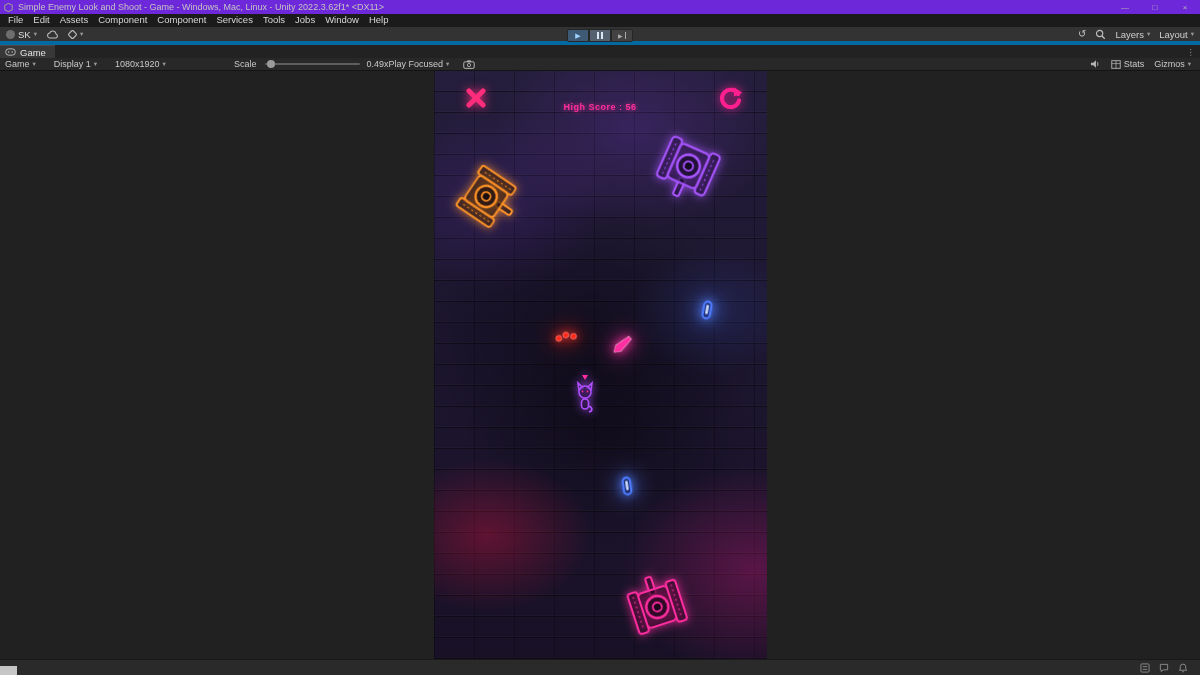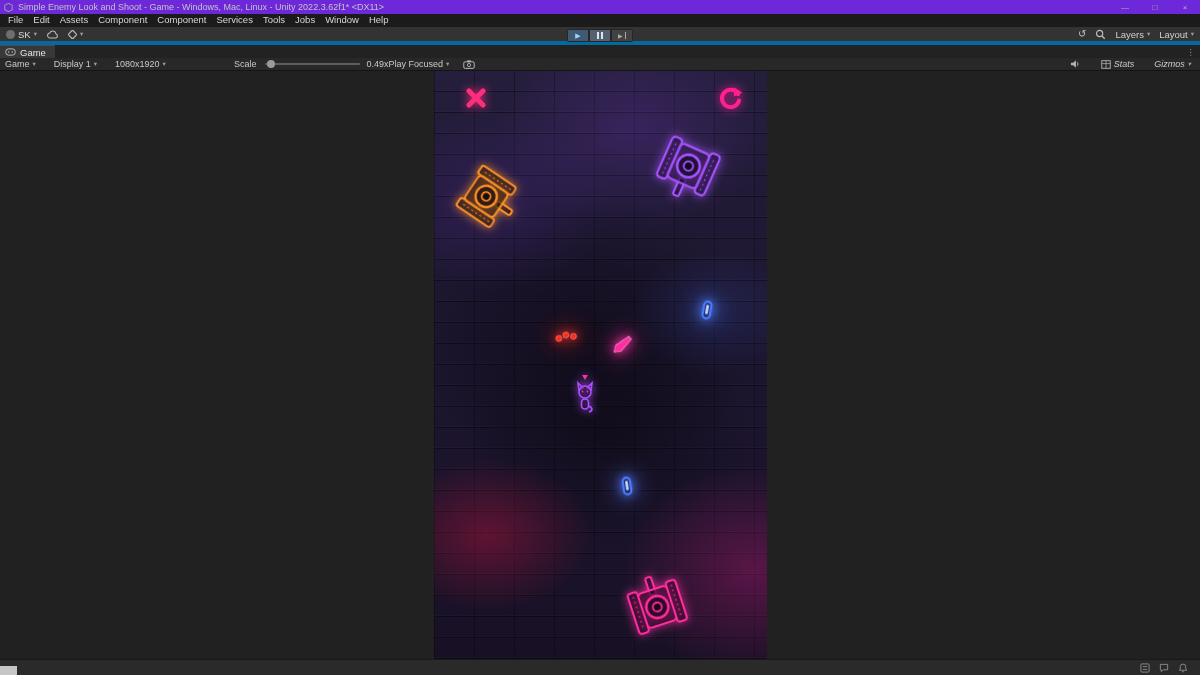--- a/index.html
+++ b/index.html
@@ -39,21 +39,21 @@
   .tabstrip{height:13px;background:#222;display:flex;align-items:stretch;}
   .tab{background:#383838;display:flex;align-items:center;gap:4px;padding:0 9px 0 5px;color:#e3e3e3;border-top:1px solid #4a4a4a;}
   .tab-overflow{margin-left:auto;color:#9a9a9a;font-size:8.5px;display:flex;align-items:center;padding-right:5px;}
 
   
   .gametoolbar{height:13px;background:#282828;border-bottom:1px solid #141414;display:flex;align-items:center;font-size:9px;color:#c9c9c9;padding:0 5px;}
   .gt-item{display:flex;align-items:center;gap:3px;white-space:nowrap;}
   .ml12{margin-left:18px}.ml10{margin-left:18px}.ml68{margin-left:68px}.ml6{margin-left:6px}.mlbig{}.ml14{margin-left:14px}
   .slider-track{width:95px;height:2px;background:#5e5e5e;border-radius:1px;position:relative;margin-left:6px;}
   .slider-knob{position:absolute;left:2px;top:-3px;width:8px;height:8px;border-radius:50%;background:#9b9b9b;}
-  .gt-right{margin-left:auto;display:flex;align-items:center;gap:20px;padding-right:4px;font-style:italic;}
+  .gt-right{margin-left:auto;display:flex;align-items:center;gap:10px;padding-right:4px;}
 
   
   .viewport{height:588px;background:#212121;display:flex;justify-content:center;position:relative;}
   .game{width:333px;height:588px;position:relative;overflow:hidden;
     background-color:#171129;
     background-image:
       repeating-linear-gradient(0deg, rgba(0,0,0,0.42) 0 1px, rgba(255,255,255,0.02) 1px 2px, transparent 2px 21px),
       repeating-linear-gradient(90deg, rgba(0,0,0,0.30) 0 1px, transparent 1px 40px),
       linear-gradient(180deg,#251e3c 0%, #1d1630 45%, #181126 100%);
   }
@@ -309,20 +309,21 @@
       <circle cx="10.5" cy="18.5" r="0.9" fill="var(--marker,#ff2da0)"></circle>
       <circle cx="15.5" cy="18.5" r="0.9" fill="var(--marker,#ff2da0)"></circle>
     </svg>
   </div>
       </div>
     <div class="hud">
       <svg class="hud-close" viewBox="0 0 22 22">
         <line x1="4" y1="4" x2="18" y2="18" stroke="#ff2d7c" stroke-width="5" stroke-linecap="round"></line>
         <line x1="18" y1="4" x2="4" y2="18" stroke="#ff2d7c" stroke-width="5" stroke-linecap="round"></line>
       </svg>
+      <div class="hud-high">High Score : 56</div>
       <svg class="hud-restart" viewBox="0 0 26 26">
         <path d="M 21.5 9 A 9 9 0 1 0 22.4 15.5" fill="none" stroke="#ff1f8f" stroke-width="4.2" stroke-linecap="round"></path>
         <polygon points="17.5,2 26,7.5 17,11.5" fill="#ff1f8f"></polygon>
       </svg>
     </div>
   </div>
 </div>
 
 <div class="statusbar">
   <div class="status-progress"></div>

